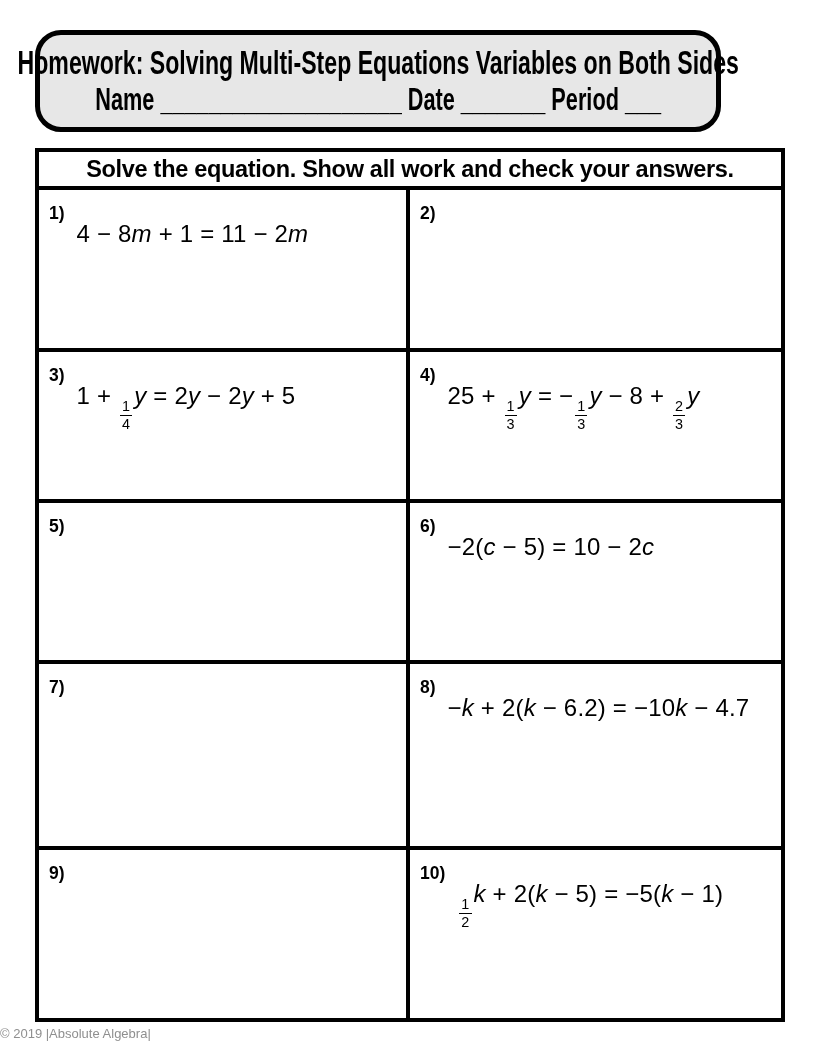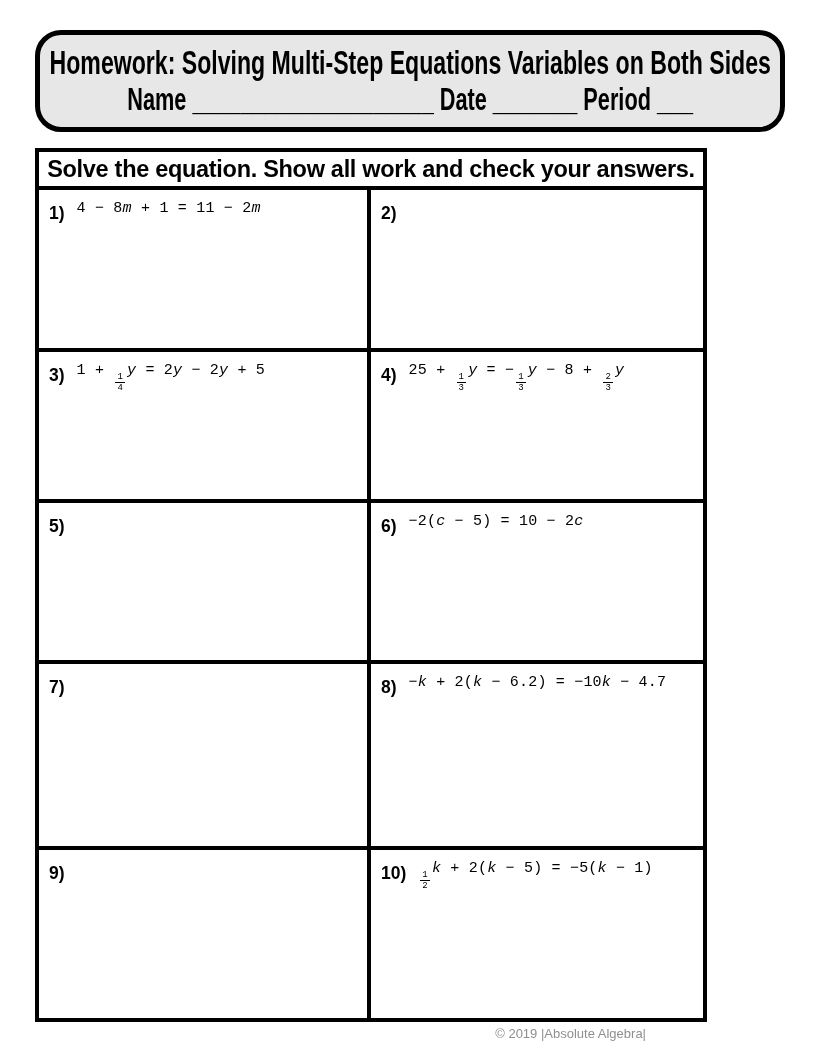--- a/index.html
+++ b/index.html
@@ -1,38 +1,38 @@
 <!DOCTYPE html>
 <html style="--header-bg: #e7e7e7; --border-color: #000000; --footer-color: #8f8f8f;"><head>
 <meta charset="utf-8">
 <style>
   * { margin: 0; padding: 0; box-sizing: border-box; }
   html, body { width: 816px; height: 1056px; background: #ffffff; overflow: hidden; }
   body { position: relative; font-family: "Liberation Sans", sans-serif; color: #000; }
 
   
   .header-box {
-    position: absolute; left: 35px; top: 30px; width: 750px; height: 102px;
+    position: absolute; left: 35px; top: 30px; width: 686px; height: 102px;
     background: var(--header-bg, #e7e7e7);
     border: 5px solid var(--border-color, #000);
     border-radius: 26px;
     display: flex; flex-direction: column; align-items: center; justify-content: center;
     gap: 2px;
   }
   .hdr-line {
     font-weight: bold; white-space: nowrap;
     transform: scaleX(0.70); transform-origin: center;
     letter-spacing: 0px; line-height: 1.1;
   }
   .hdr-title { font-size: 33px; }
   .hdr-name  { font-size: 31px; }
 
   
   .sheet {
-    position: absolute; left: 35px; top: 148px; width: 672px; height: 874px;
+    position: absolute; left: 35px; top: 148px; width: 750px; height: 874px;
     border: 4px solid var(--border-color, #000);
     display: grid;
     grid-template-columns: 1fr 1fr;
     grid-template-rows: 38px 162px 151px 161px 186px auto;
   }
   .instruction {
     grid-column: 1 / span 2;
     border-bottom: 4px solid var(--border-color, #000);
     display: flex; align-items: center; justify-content: center;
     font-weight: bold; font-size: 23.5px; letter-spacing: -0.3px;
@@ -42,35 +42,35 @@
     display: flex; align-items: flex-start;
   }
   .cell.col-left  { border-right: 4px solid var(--border-color, #000); }
   .cell.row-mid   { border-bottom: 4px solid var(--border-color, #000); }
 
   .qnum {
     font-weight: bold; font-size: 17.5px; margin-right: 12px;
     font-family: "Liberation Sans", sans-serif; padding-top: 3px; flex: 0 0 auto;
   }
   .equation {
-    font-family: Liberation Mono, monospace; font-size: 15px; padding-top: 0;
-    white-space: nowrap; letter-spacing: 0.2px;
+    font-family: Liberation Sans, sans-serif; font-size: 24px; padding-top: 0;
+    white-space: nowrap; letter-spacing: 0.2px; margin-top: 20px;
   }
   .equation .var { font-style: italic; }
   .equation .frac {
     display: inline-flex; flex-direction: column; align-items: center;
     vertical-align: -0.5em; font-size: 0.60em; line-height: 1.15; margin: 0 2px;
   }
   .equation .frac .num { border-bottom: 1.4px solid #000; padding: 0 2px; }
   .equation .frac .den { padding: 0 2px; }
 
   
   .footer {
     position: absolute; left: 0; top: 1026px; width: 646px;
-    text-align: right; font-size: 13px; color: var(--footer-color, #8f8f8f);
+    text-align: left; font-size: 13px; color: var(--footer-color, #8f8f8f);
     font-family: "Liberation Sans", sans-serif;
   }
 </style>
 </head>
 <body>
 
 <div class="header-box">
   <div class="hdr-line hdr-title">Homework:  Solving Multi-Step Equations Variables on Both Sides</div>
   <div class="hdr-line hdr-name">Name ____________________ Date _______ Period ___</div>
 </div>

